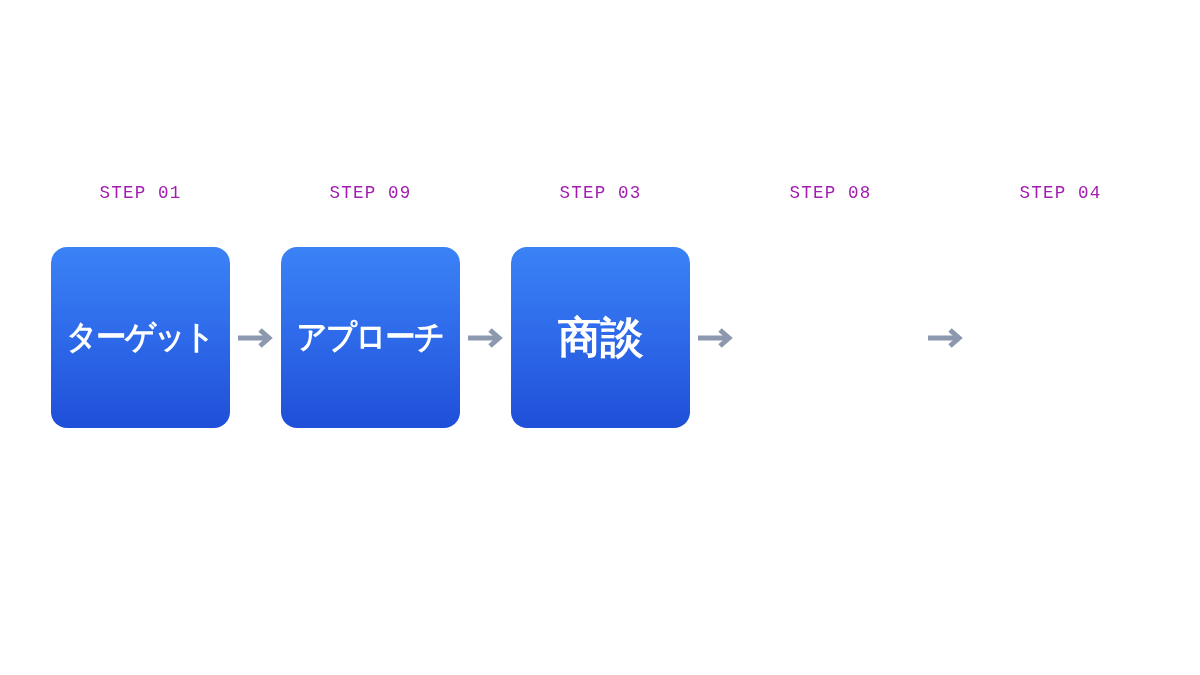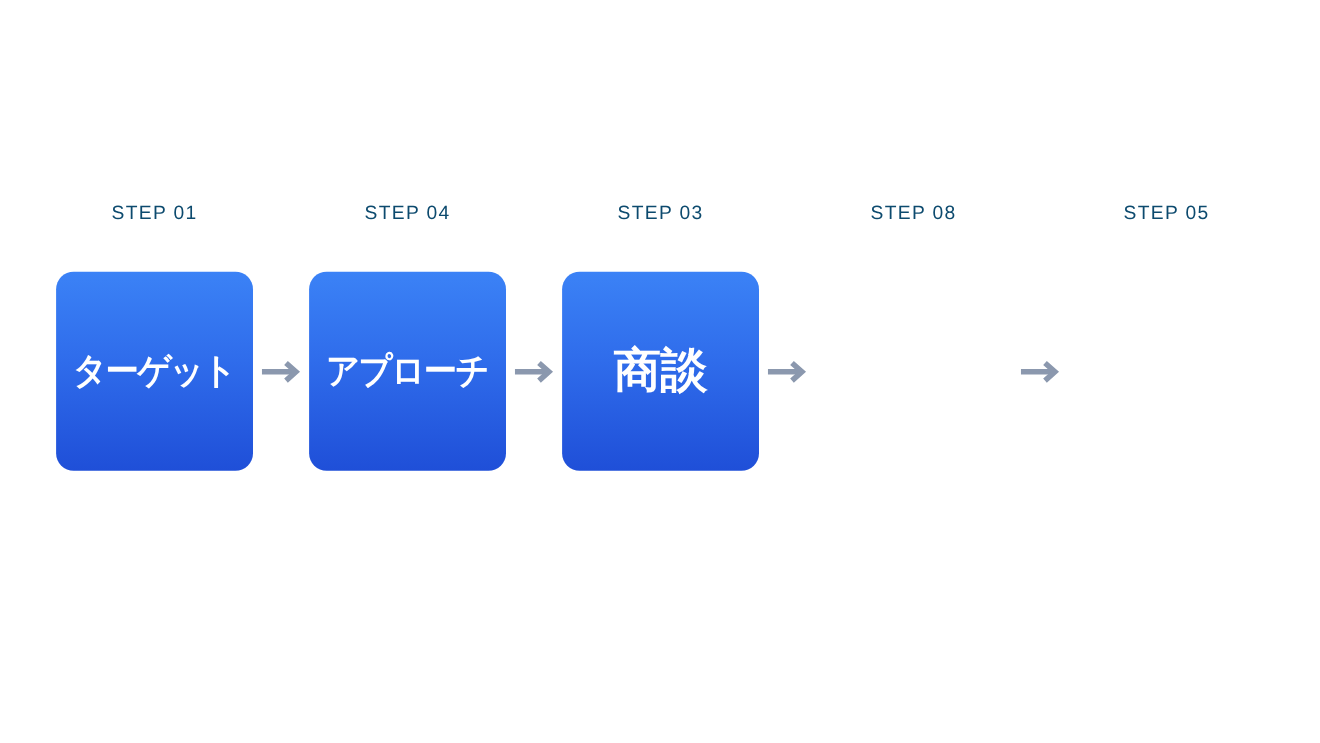--- a/index.html
+++ b/index.html
@@ -36,24 +36,24 @@
 
   .step-group {
     width: 179px;
     display: flex;
     flex-direction: column;
     align-items: center;
     flex: 0 0 179px;
   }
 
   .step-label {
-    font-family: Liberation Sans, sans-serif;
+    font-family: Liberation Mono, monospace;
     font-size: 17.5px;
     letter-spacing: 1.2px;
-    color: #0c4a6e;
+    color: #a21caf;
     line-height: 1;
     height: 22px;
     white-space: nowrap;
     margin-bottom: 40px;
     -webkit-font-smoothing: antialiased;
   }
 
   .step-card {
     width: 179px;
     height: 181px;
@@ -111,21 +111,21 @@
     <div class="connector">
       <span>
         <svg width="36" height="22" viewBox="0 0 36 22" aria-hidden="true">
           <line x1="0" y1="11" x2="29" y2="11" stroke="#8b98ae" stroke-width="5"></line>
           <polyline points="22,3 31,11 22,19" fill="none" stroke="#8b98ae" stroke-width="5" stroke-linecap="butt" stroke-linejoin="miter"></polyline>
         </svg>
       </span>
     </div>
 
     <div class="step-group">
-      <div class="step-label">STEP 04</div>
+      <div class="step-label">STEP 09</div>
       <div class="step-card">
         <span class="step-title len-5">アプローチ</span>
       </div>
     </div>
 
     <div class="connector">
       <span>
         <svg width="36" height="22" viewBox="0 0 36 22" aria-hidden="true">
           <line x1="0" y1="11" x2="29" y2="11" stroke="#8b98ae" stroke-width="5"></line>
           <polyline points="22,3 31,11 22,19" fill="none" stroke="#8b98ae" stroke-width="5" stroke-linecap="butt" stroke-linejoin="miter"></polyline>
@@ -156,17 +156,17 @@
     <div class="connector">
       <span>
         <svg width="36" height="22" viewBox="0 0 36 22" aria-hidden="true">
           <line x1="0" y1="11" x2="29" y2="11" stroke="#8b98ae" stroke-width="5"></line>
           <polyline points="22,3 31,11 22,19" fill="none" stroke="#8b98ae" stroke-width="5" stroke-linecap="butt" stroke-linejoin="miter"></polyline>
         </svg>
       </span>
     </div>
 
     <div class="step-group">
-      <div class="step-label">STEP 05</div>
+      <div class="step-label">STEP 04</div>
     </div>
 
   </div>
 </div>
 
 </body></html>

